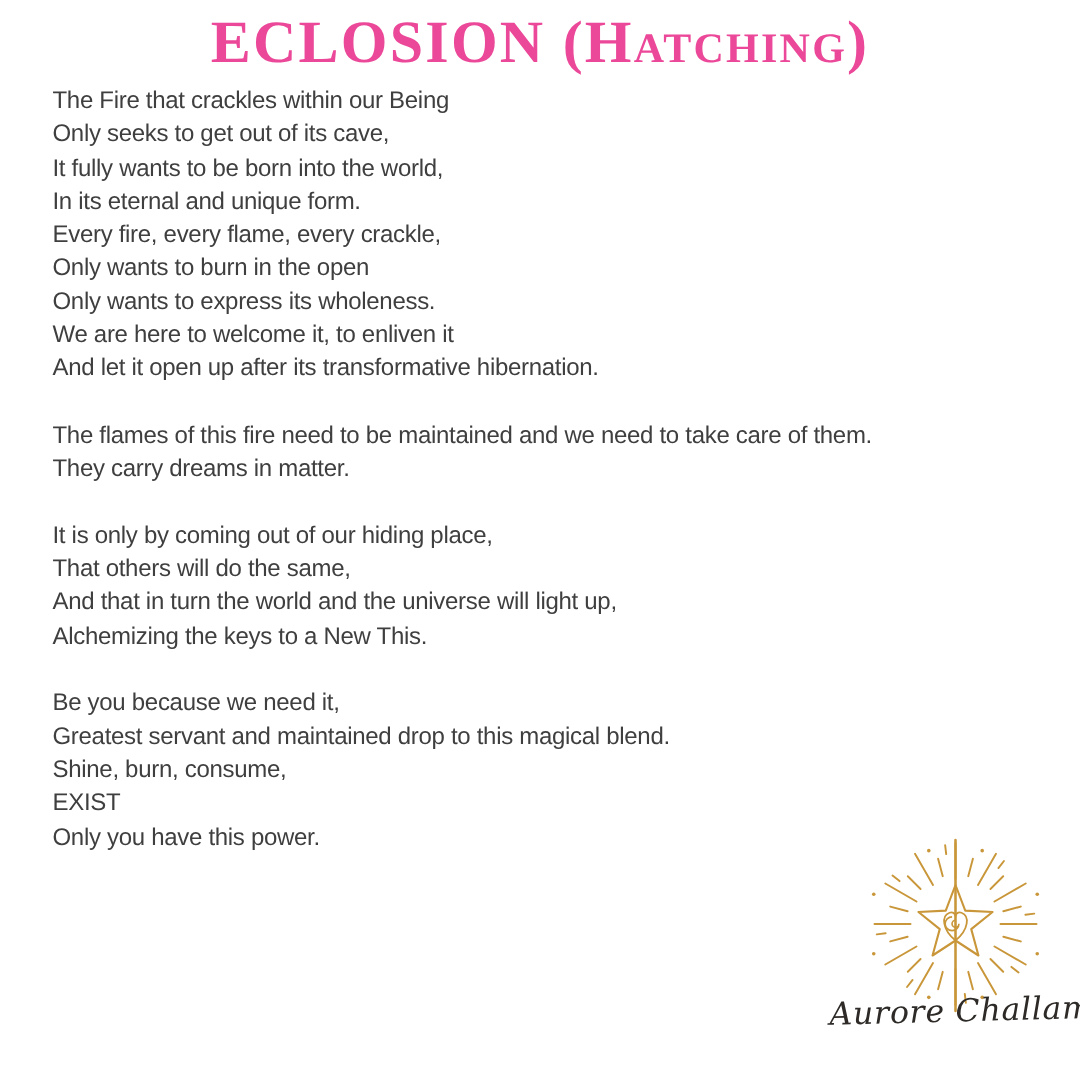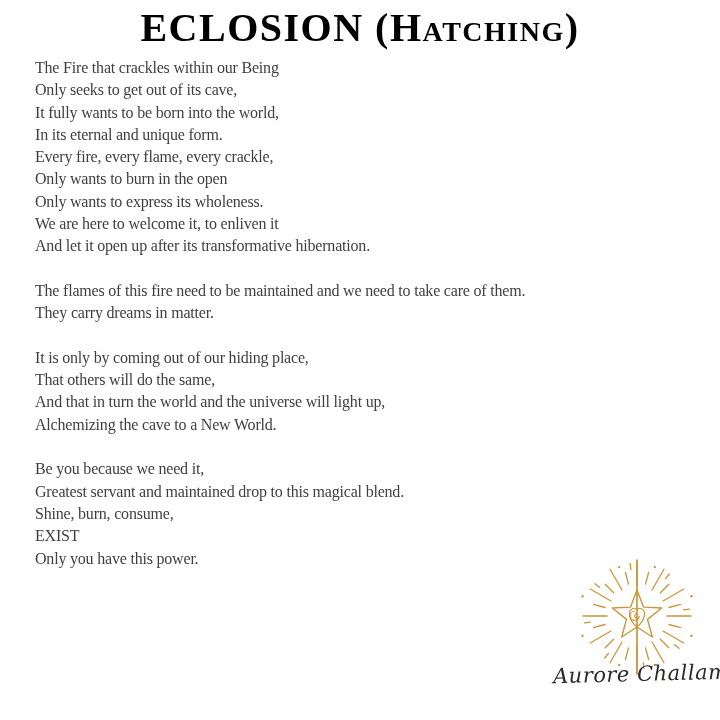--- a/index.html
+++ b/index.html
@@ -13,37 +13,36 @@
   .page { position: absolute; inset: 0; }
 
   .title {
     margin: 6px 0 0 0;
     font-family: "Liberation Serif", serif;
     font-variant: small-caps;
     font-weight: 700;
     font-size: 40px;
     line-height: 44px;
     letter-spacing: 1.5px;
-    color: #000000;
+    color: #ec4899;
     text-align: center;
   }
 
   .poem {
     position: absolute;
     left: 35px; top: 57px;
     width: 640px;
     color: #3f3f3f;
     font-size: 16px;
     letter-spacing: -0.2px;
     line-height: 22.3px;
   }
   .poem p {
     margin: 0 0 22.3px 0;
     white-space: pre-line;
-    font-family: Liberation Serif, serif;
   }
 
   .logo {
     position: absolute;
     left: 553px; top: 554px;
     width: 168px;
     text-align: center;
   }
   .logo svg { display: block; margin: 0 auto; }
   .ray, .tick { stroke: #c9973a; stroke-width: 1.3; stroke-linecap: round; fill: none; }
@@ -80,21 +79,21 @@
 Every fire, every flame, every crackle,
 Only wants to burn in the open
 Only wants to express its wholeness.
 We are here to welcome it, to enliven it
 And let it open up after its transformative hibernation.</p>
     <p>The flames of this fire need to be maintained and we need to take care of them.
 They carry dreams in matter.</p>
     <p>It is only by coming out of our hiding place,
 That others will do the same,
 And that in turn the world and the universe will light up,
-Alchemizing the cave to a New World.</p>
+Alchemizing the keys to a New This.</p>
     <p>Be you because we need it,
 Greatest servant and maintained drop to this magical blend.
 Shine, burn, consume,
 EXIST
 Only you have this power.</p>
   </div>
 
   <div class="logo">
     <svg width="160" height="124" viewBox="0 0 160 124">
 

